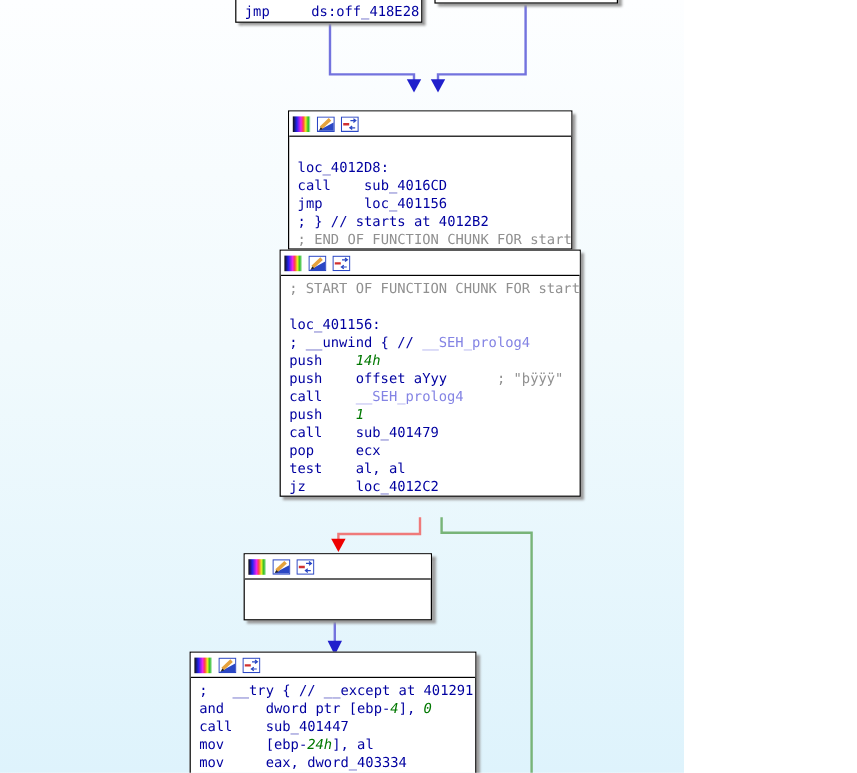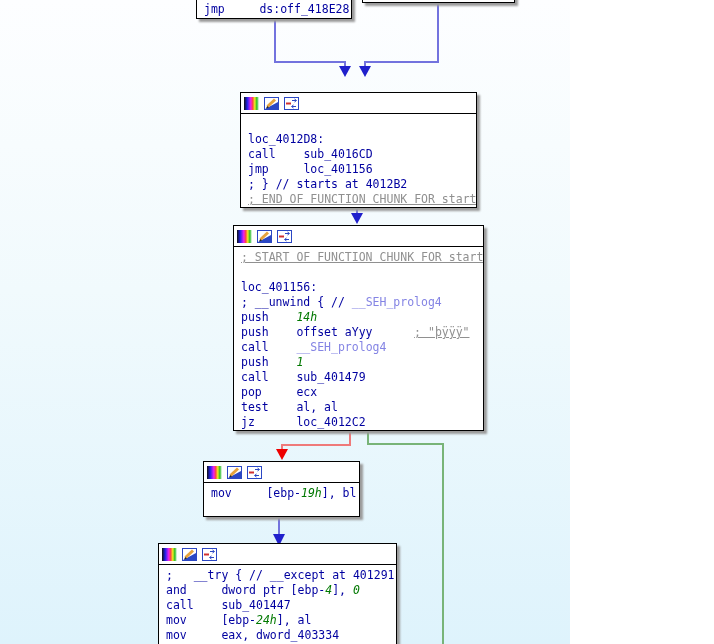--- a/index.html
+++ b/index.html
@@ -30,21 +30,21 @@
     border-bottom:1px solid #000;
     display:flex;align-items:center;
     padding-left:3px;gap:5px;
   }
   .ic{display:inline-block;width:15px;height:13px;cursor:pointer;}
   .ic-color{background:linear-gradient(90deg,#101010 0%,#2222ee 22%,#ee22ee 45%,#ff4444 58%,#eeee22 72%,#22bb22 86%,#ffffff 100%);}
   .node-body{padding:3px 0 0 7px;white-space:pre;overflow:hidden;}
   .cl{height:15px;line-height:15px;}
   .c-insn{color:var(--insn);}
   .c-num{color:var(--num);font-style:italic;}
-  .c-gray{color:var(--comment-gray);text-decoration:underline;}
+  .c-gray{color:var(--comment-gray);}
   .c-lib{color:var(--libname);}
 </style>
 </head>
 <body>
 
 <div id="canvas">
 
   <svg id="edges" xmlns="http://www.w3.org/2000/svg">
     <path class="e-blue" d="M275,18 L275,62 L345,62 L345,67"></path>
     <polygon class="a-blue" points="339,66 351,66 345,77"></polygon>
@@ -81,21 +81,21 @@
         <svg width="15" height="13" viewBox="0 0 15 13">
             <rect x="0.5" y="0.5" width="14" height="12" fill="#fff" stroke="#2b47c4"></rect>
             <path d="M2 6.5 H7" stroke="#d03030" stroke-width="2" fill="none"></path>
             <path d="M8 3.5 h4 M10.5 2 l2 1.5 -2 1.5 M8 9.5 h4 M9.5 8 l-2 1.5 2 1.5" stroke="#2b47c4" stroke-width="1" fill="none"></path>
           </svg>
       </span>
     </div>
     <div class="node-body"><div class="cl">&nbsp;</div><div class="cl"><span class="c-insn">loc_4012D8:</span></div><div class="cl"><span class="c-insn">call    sub_4016CD</span></div><div class="cl"><span class="c-insn">jmp     loc_401156</span></div><div class="cl"><span class="c-insn">; } // starts at 4012B2</span></div><div class="cl"><span class="c-gray">; END OF FUNCTION CHUNK FOR start</span></div></div>
   </div>
 
-  <div class="node" style="left:233px;top:225px;width:251px;height:206px">
+  <div class="node" style="left:233px;top:208px;width:251px;height:206px">
     <div class="node-title">
       <span class="ic ic-color"></span>
       <span class="ic">
         <svg width="15" height="13" viewBox="0 0 15 13">
             <rect x="0.5" y="0.5" width="14" height="12" fill="#fff" stroke="#2b47c4"></rect>
             <path d="M1 12 L14 12 L14 5 Z" fill="#2b47c4"></path>
             <path d="M3.5 9.5 L11 2.5" stroke="#e6a23c" stroke-width="3" fill="none"></path>
             <path d="M2 11.5 L5 10.6 L3.2 9 Z" fill="#222"></path>
           </svg>
       </span>
@@ -122,21 +122,21 @@
           </svg>
       </span>
       <span class="ic">
         <svg width="15" height="13" viewBox="0 0 15 13">
             <rect x="0.5" y="0.5" width="14" height="12" fill="#fff" stroke="#2b47c4"></rect>
             <path d="M2 6.5 H7" stroke="#d03030" stroke-width="2" fill="none"></path>
             <path d="M8 3.5 h4 M10.5 2 l2 1.5 -2 1.5 M8 9.5 h4 M9.5 8 l-2 1.5 2 1.5" stroke="#2b47c4" stroke-width="1" fill="none"></path>
           </svg>
       </span>
     </div>
-    <div class="node-body"><div class="cl"><span class="c-insn">mov     [ebp-</span><span class="c-num">19h</span><span class="c-insn">], bl</span></div></div>
+    <div class="node-body"></div>
   </div>
 
   <div class="node" style="left:158px;top:543px;width:239px;height:104px">
     <div class="node-title">
       <span class="ic ic-color"></span>
       <span class="ic">
         <svg width="15" height="13" viewBox="0 0 15 13">
             <rect x="0.5" y="0.5" width="14" height="12" fill="#fff" stroke="#2b47c4"></rect>
             <path d="M1 12 L14 12 L14 5 Z" fill="#2b47c4"></path>
             <path d="M3.5 9.5 L11 2.5" stroke="#e6a23c" stroke-width="3" fill="none"></path>

